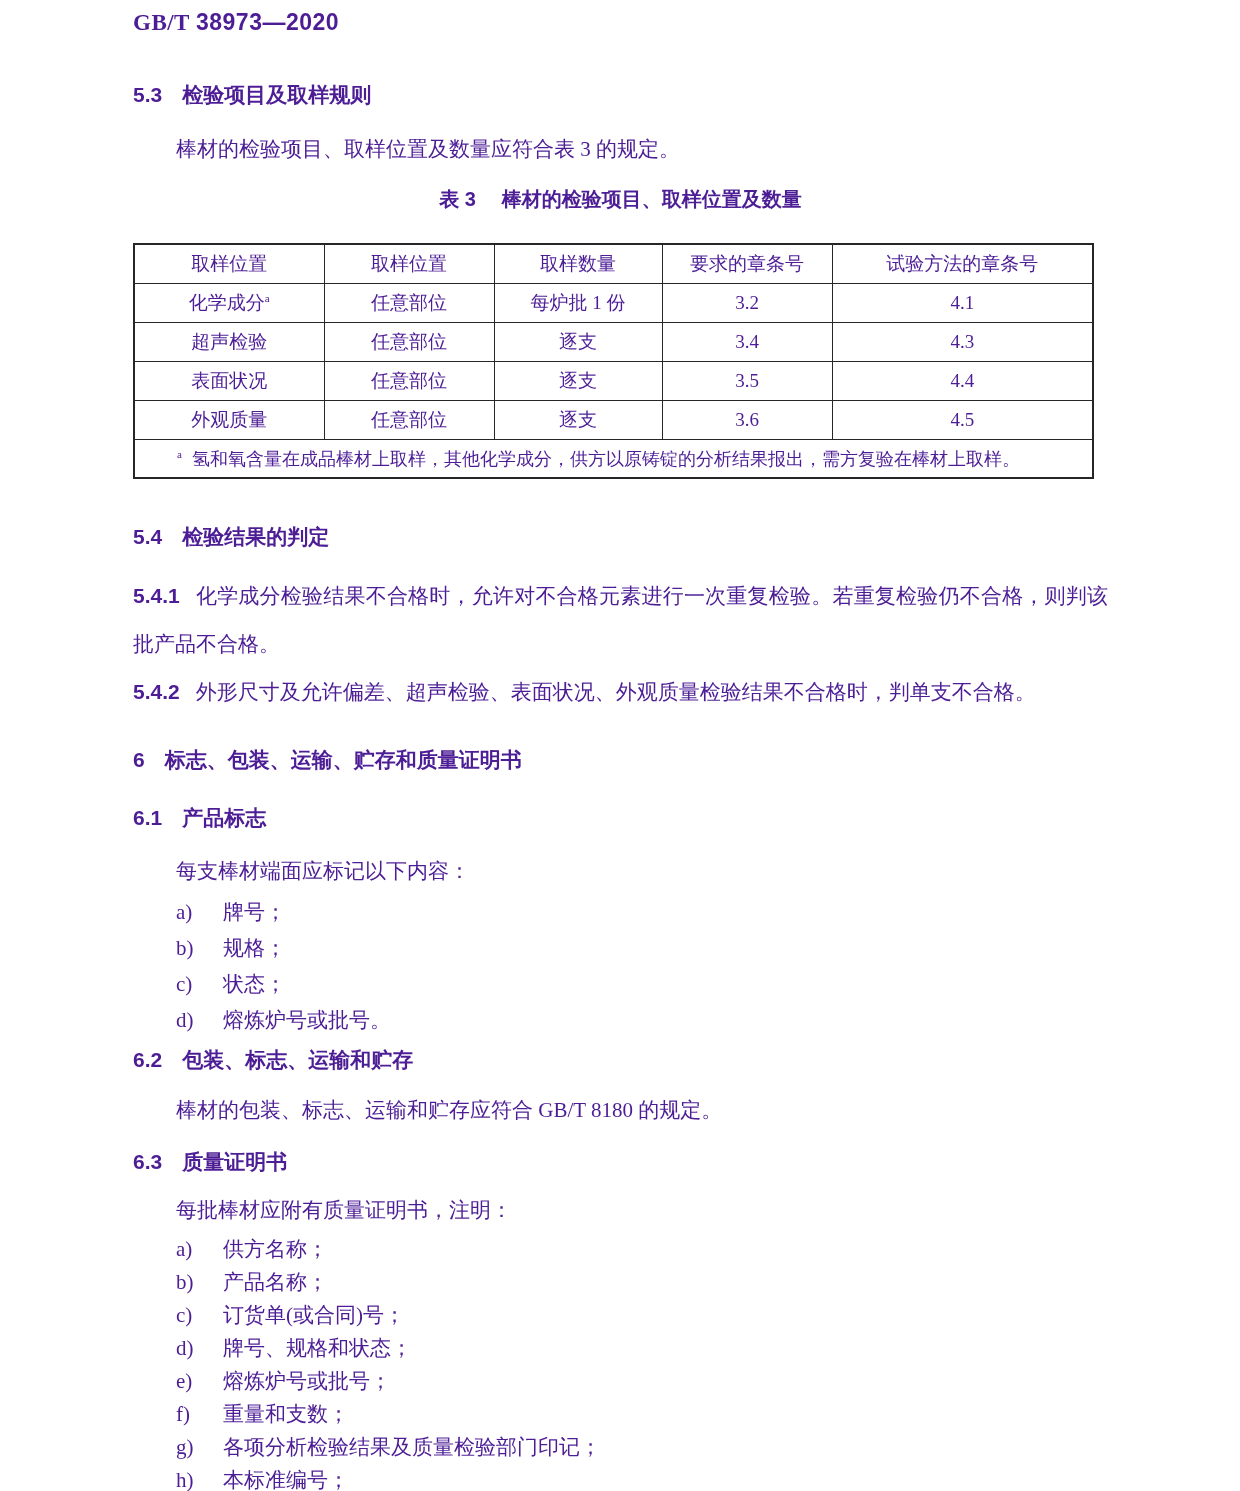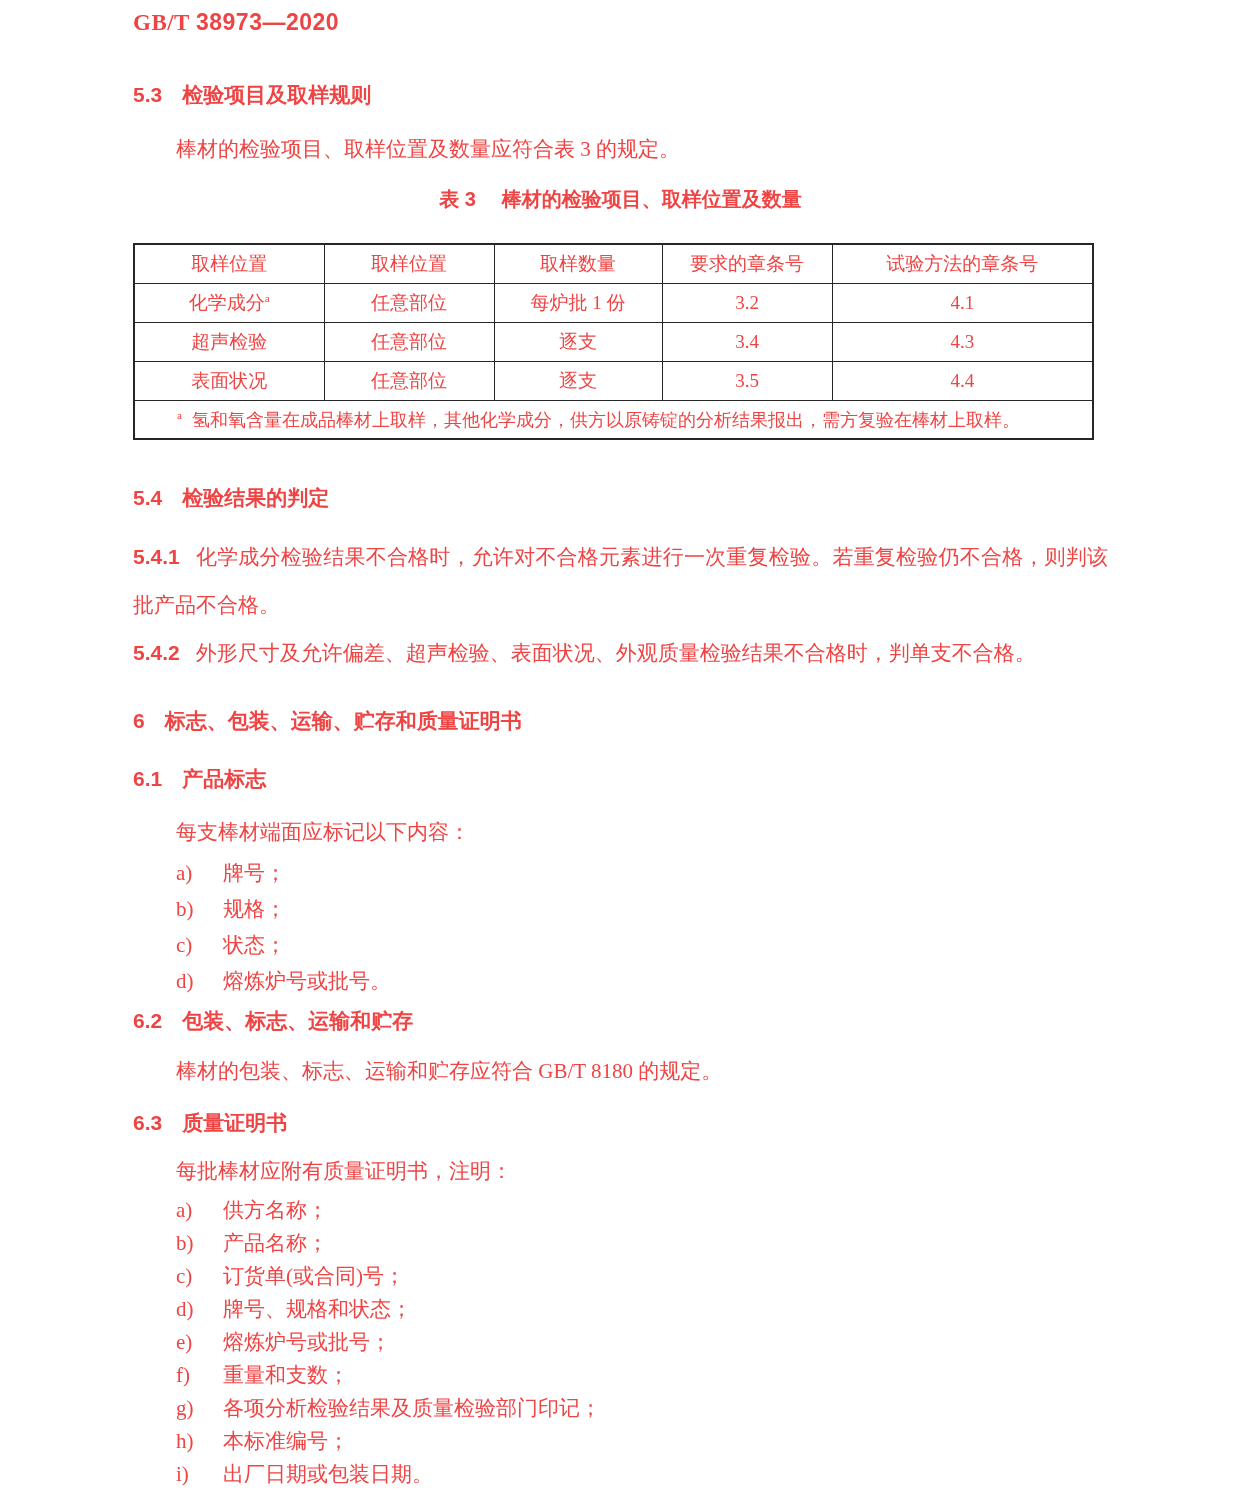--- a/index.html
+++ b/index.html
@@ -1,21 +1,21 @@
 <!DOCTYPE html>
 <html><head>
 <meta charset="utf-8">
 <style>
   html, body { margin: 0; padding: 0; background: #ffffff; }
   .page {
     position: relative;
     width: 1240px;
     height: 1491px;
     background: #ffffff;
-    color: #ef4444;
+    color: #4c1d95;
     overflow: hidden;
     font-family: "Liberation Serif", "DejaVu Serif", serif;
   }
   .content {
     position: absolute;
     left: 133px;
     top: 0;
     width: 975px;
   }
   
@@ -168,20 +168,27 @@
           <td>4.3</td>
         </tr>
         <tr>
           <td>表面状况</td>
           <td>任意部位</td>
           <td>逐支</td>
           <td>3.5</td>
           <td>4.4</td>
         </tr>
         <tr>
+          <td>外观质量</td>
+          <td>任意部位</td>
+          <td>逐支</td>
+          <td>3.6</td>
+          <td>4.5</td>
+        </tr>
+        <tr>
           <td class="footnote-cell" colspan="5">
             <sup class="fn">a</sup><span>氢和氧含量在成品棒材上取样，其他化学成分，供方以原铸锭的分析结果报出，需方复验在棒材上取样。</span>
           </td>
         </tr>
       </tbody>
     </table>
 
     <div class="sec-head h54">
       <span class="sec-num">5.4</span><span>检验结果的判定</span>
     </div>

